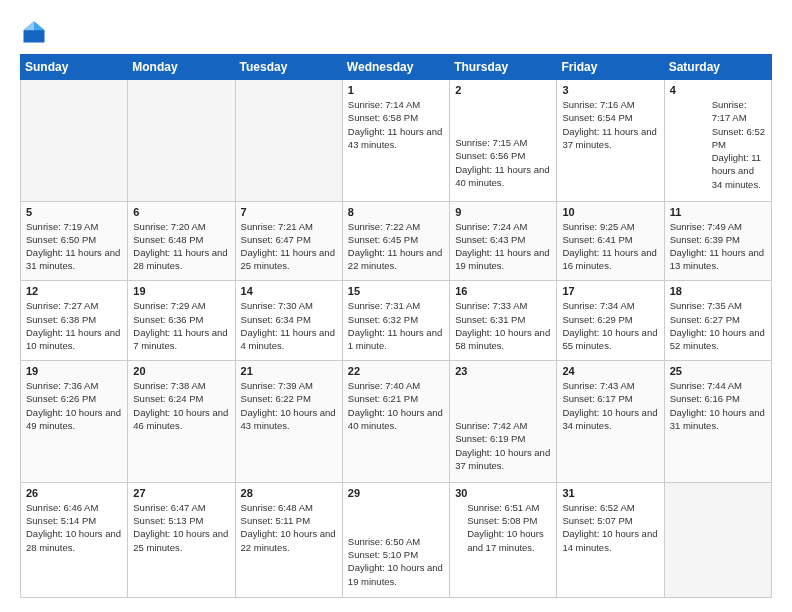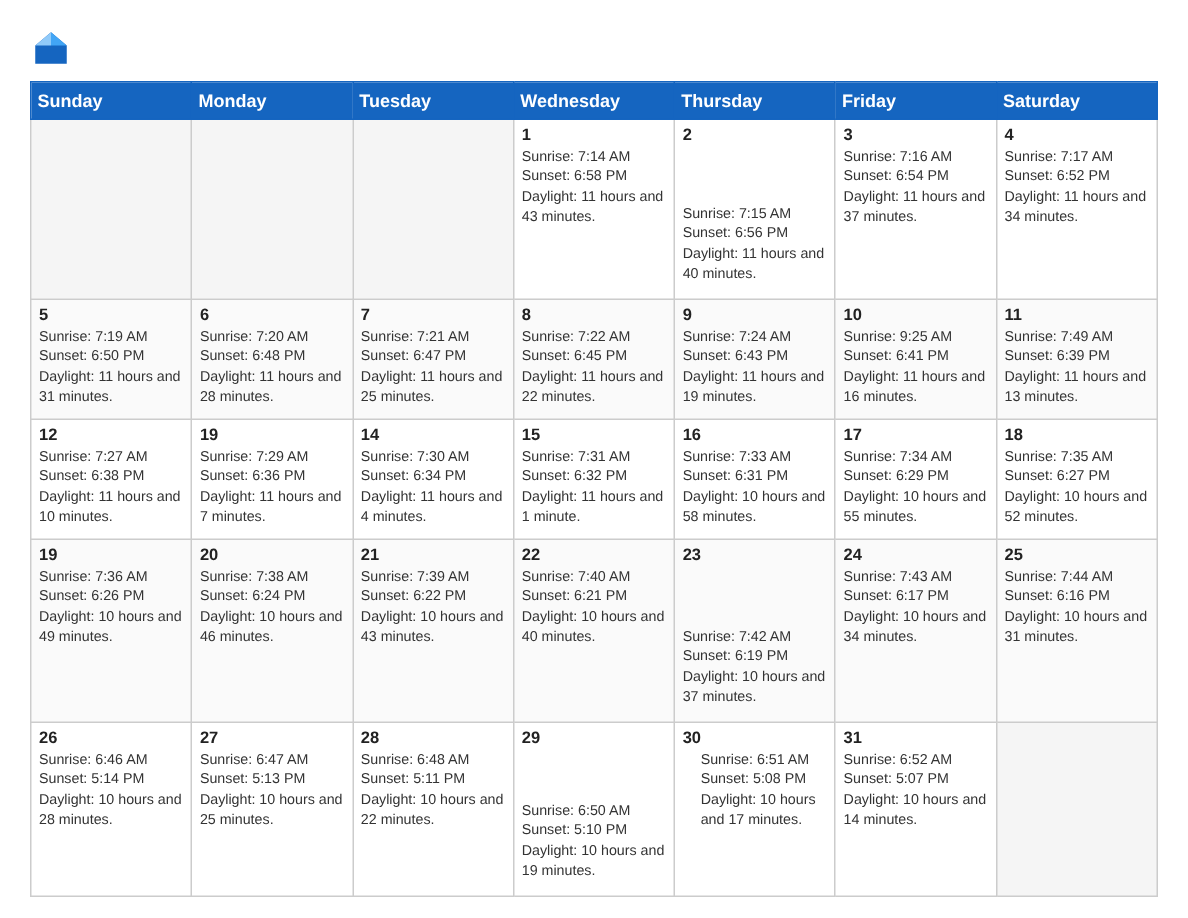--- a/index.html
+++ b/index.html
@@ -148,21 +148,21 @@
 Daylight: 11 hours and 40 minutes.</div>
           </td>
           <td>
             <div class="day-number">3</div>
             <div class="day-info" style="white-space: pre-line;">Sunrise: 7:16 AM
 Sunset: 6:54 PM
 Daylight: 11 hours and 37 minutes.</div>
           </td>
           <td>
             <div class="day-number">4</div>
-            <div class="day-info" style="white-space: pre-line;">Sunrise: 7:17 AM
+            <div class="day-info" style="white-space: pre-line; margin-left: 42px;">Sunrise: 7:17 AM
 Sunset: 6:52 PM
 Daylight: 11 hours and 34 minutes.</div>
           </td>
         </tr>
         <tr>
           <td>
             <div class="day-number">5</div>
             <div class="day-info" style="white-space: pre-line;">Sunrise: 7:19 AM
 Sunset: 6:50 PM
 Daylight: 11 hours and 31 minutes.</div>

